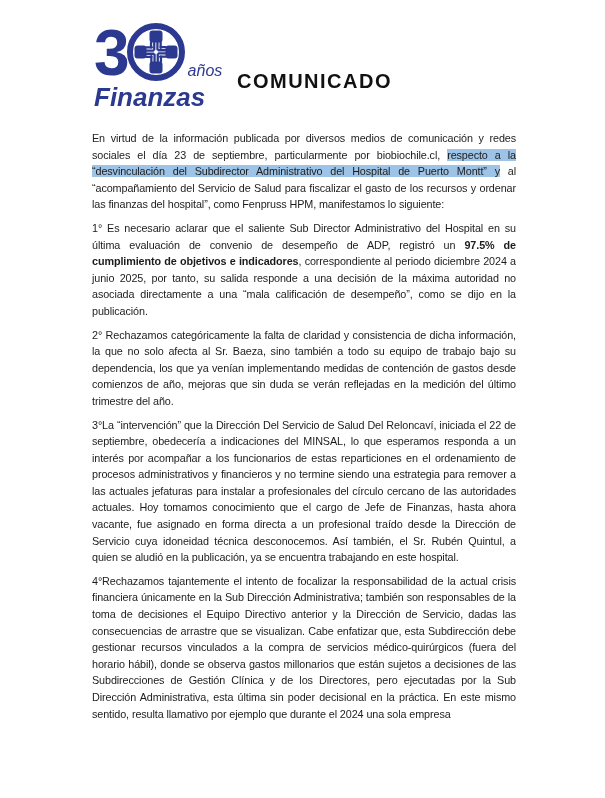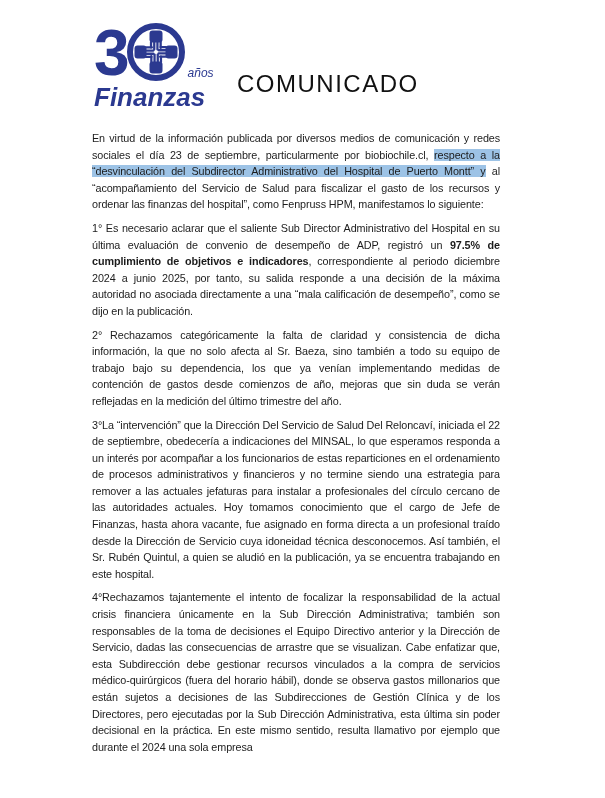--- a/index.html
+++ b/index.html
@@ -18,36 +18,36 @@
   .logo{position:absolute;left:94px;top:20px;width:150px;}
   .logo-top{display:flex;align-items:flex-end;height:62px;}
   .logo-three{
     font-size:64px;font-weight:bold;color:var(--logo-blue);
     line-height:58px;letter-spacing:-3px;
   }
   .logo-icon{width:60px;height:60px;margin-left:-1px;display:block;}
   .logo-icon .ring{fill:none;stroke:var(--logo-blue);stroke-width:6;}
   .logo-icon rect{fill:var(--logo-blue);}
   .logo-anos{
-    font-size:12px;color:var(--logo-blue);align-self:flex-end;
+    font-size:16px;color:var(--logo-blue);align-self:flex-end;
     margin-left:2px;margin-bottom:2px;font-style:italic;
   }
   .logo-word{
     font-size:26px;font-weight:bold;font-style:italic;
     color:var(--logo-blue);margin-top:0px;letter-spacing:0px;
   }
   .title{
     position:absolute;left:237px;top:70px;margin:0;
-    font-size:24px;font-weight:normal;color:var(--title);
+    font-size:20px;font-weight:bold;color:var(--title);
     letter-spacing:1.5px;
   }
   
   .doc-body{position:absolute;left:92px;top:130px;width:424px;}
   .para{
-    margin:0 16px 7px 0;text-align:justify;
+    margin:0 0 7px 0;text-align:justify;
     font-size:10.8px;line-height:16.6px;letter-spacing:-0.1px;
     color:var(--text);
   }
   .run-normal{}
   .run-bold{font-weight:bold;}
   .run-highlight{background:var(--hl);}
 </style>
 </head>
 <body>
 

